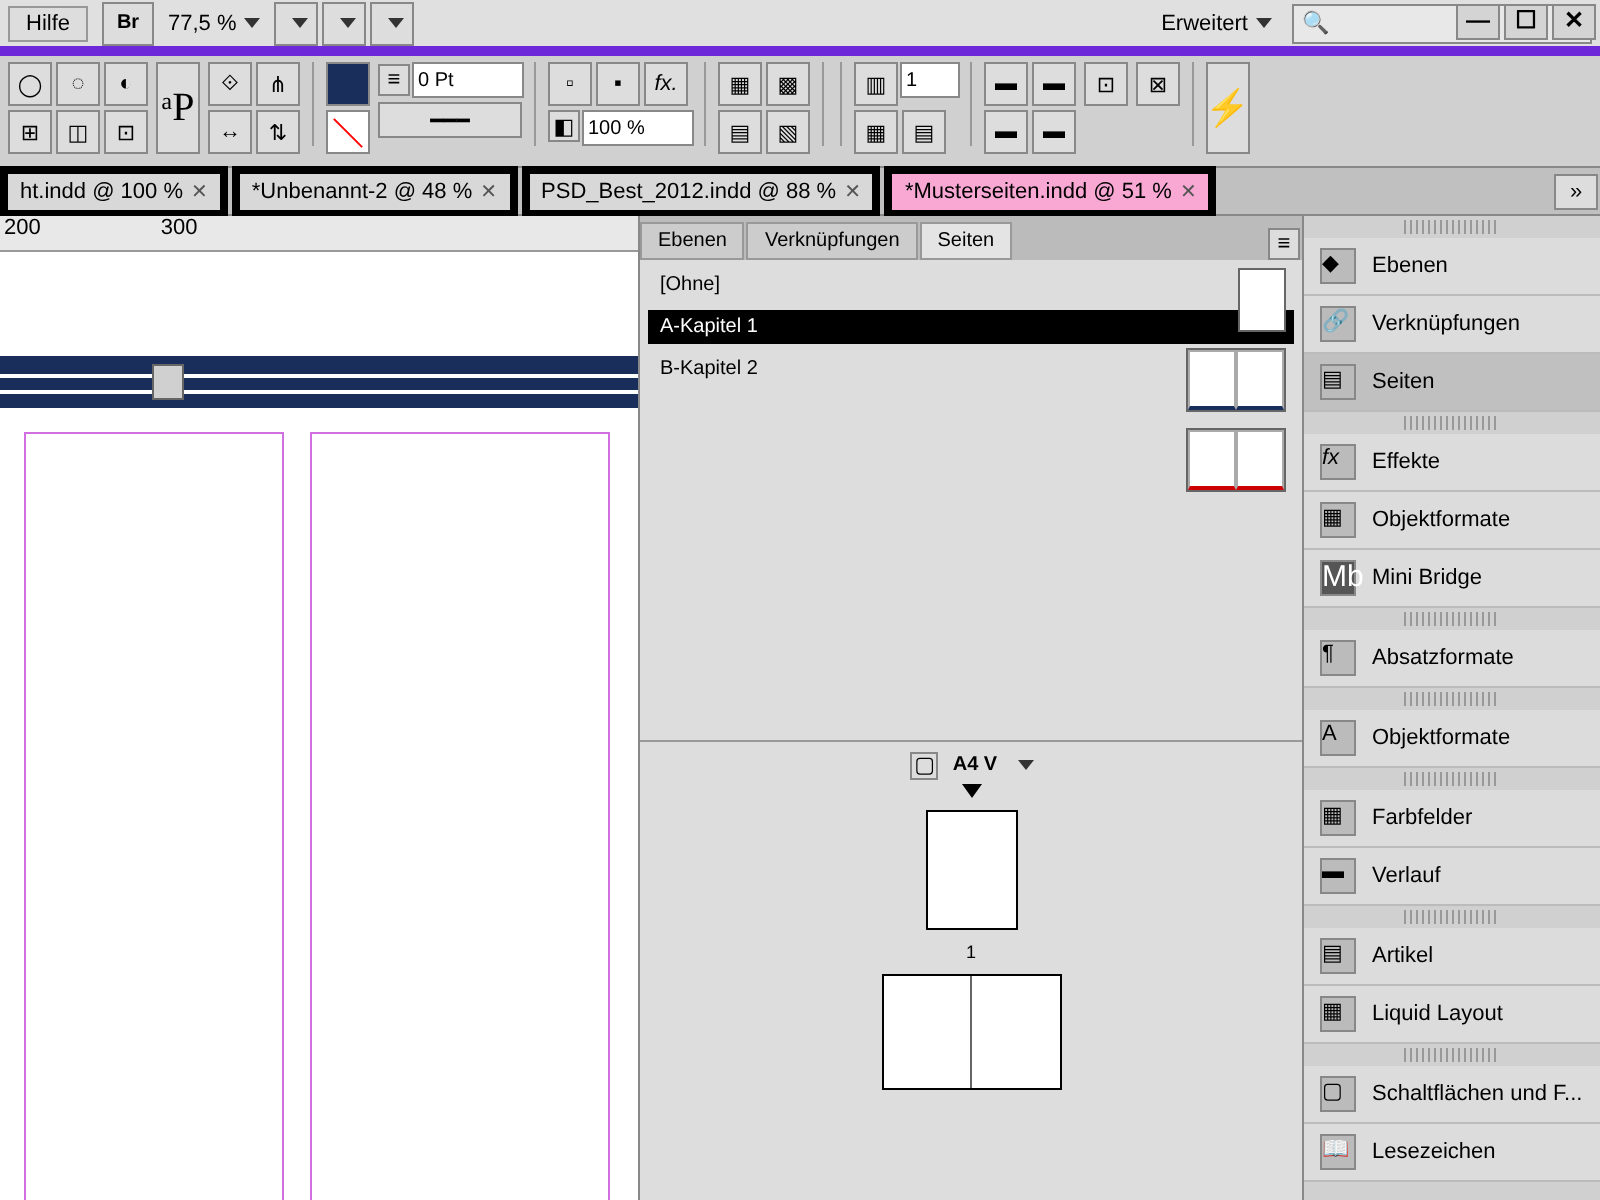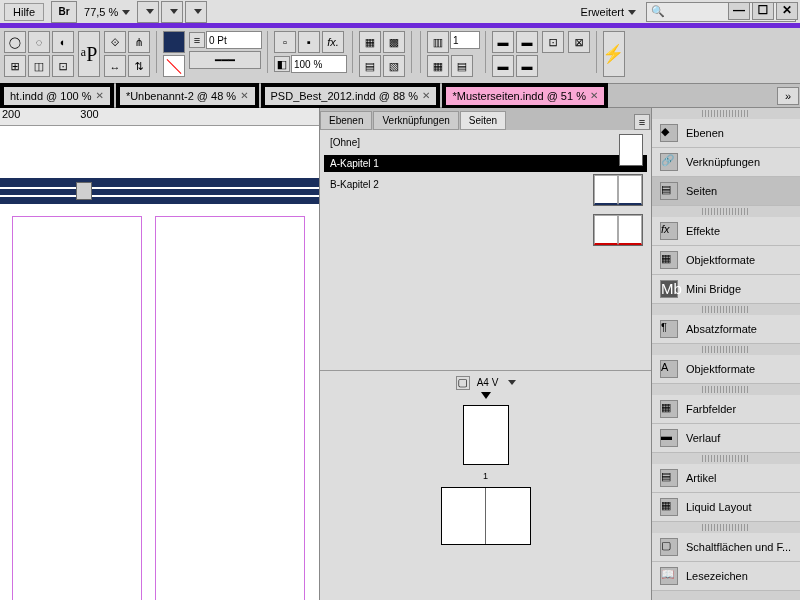--- a/index.html
+++ b/index.html
@@ -31,21 +31,21 @@
 .paneltabs{display:flex;background:#bbb;height:22px;align-items:flex-end}
 .paneltab{padding:3px 8px;background:#ccc;border:1px solid #999;font-size:10px;margin-right:1px}
 .paneltab.active{background:#e4e4e4}
 .masterlist{background:#ddd;flex:0 0 240px;position:relative;padding:4px}
 .masteritem{padding:3px 6px;font-size:10px;margin-bottom:4px}
 .masteritem.selected{background:#000;color:#fff}
 .masterthumb{position:absolute;right:8px;width:50px;height:32px;background:#fff;border:1px solid #666}
 .masterthumb.double{display:flex}
 .masterthumb.double>div{flex:1;border:1px solid #aaa}
 .pages-sec{flex:1;background:#ddd;border-top:1px solid #999;padding:4px}
-.pagesize{text-align:center;font-size:10px;font-weight:normal;padding:2px}
+.pagesize{text-align:center;font-size:10px;font-weight:bold;padding:2px}
 .pthumb{width:46px;height:60px;background:#fff;border:1px solid #000;margin:6px auto;position:relative}
 .pthumb-sp{width:90px;height:58px;background:#fff;border:1px solid #000;margin:6px auto;display:flex}
 .pthumb-sp>div{flex:1;border-right:1px solid #666}
 .pthumb-sp>div:last-child{border:none}
 .pglabel{text-align:center;font-size:9px}
 .rightpanel{flex:1;background:#d0d0d0;display:flex;flex-direction:column}
 .rp-item{display:flex;align-items:center;padding:5px 8px;background:#dcdcdc;border-bottom:1px solid #bbb;gap:8px}
 .rp-item.selected{background:#c0c0c0}
 .rp-icon{width:18px;height:18px;background:#bbb;border:1px solid #888;flex-shrink:0}
 .rp-grip{height:7px;background:repeating-linear-gradient(90deg,#999,#999 1px,transparent 1px,transparent 3px);margin:2px 50px}

